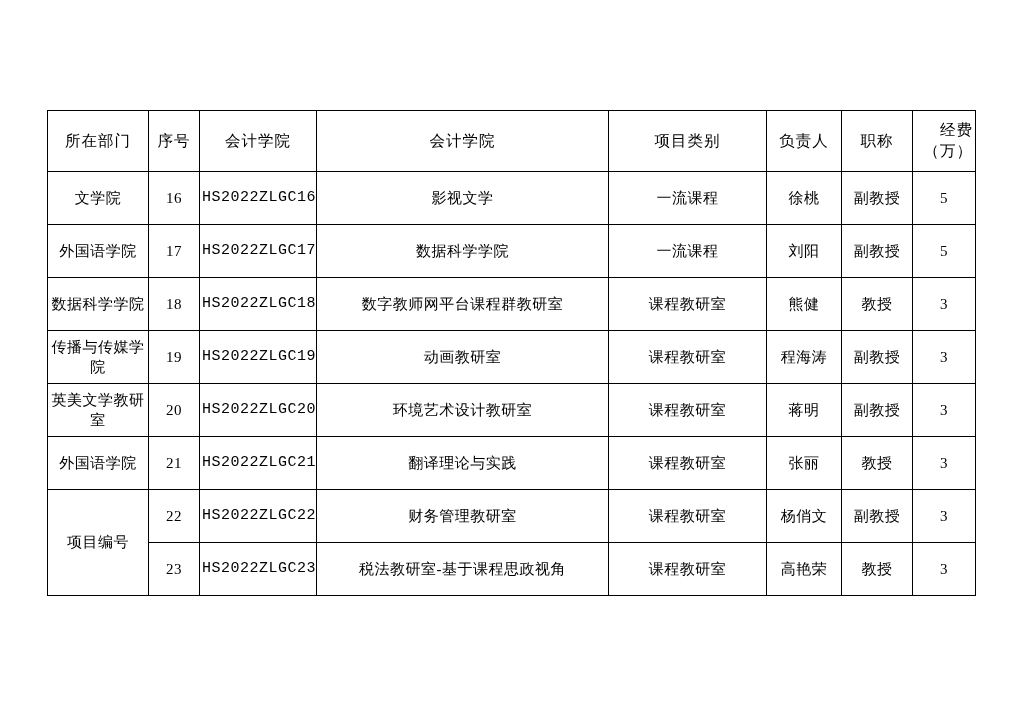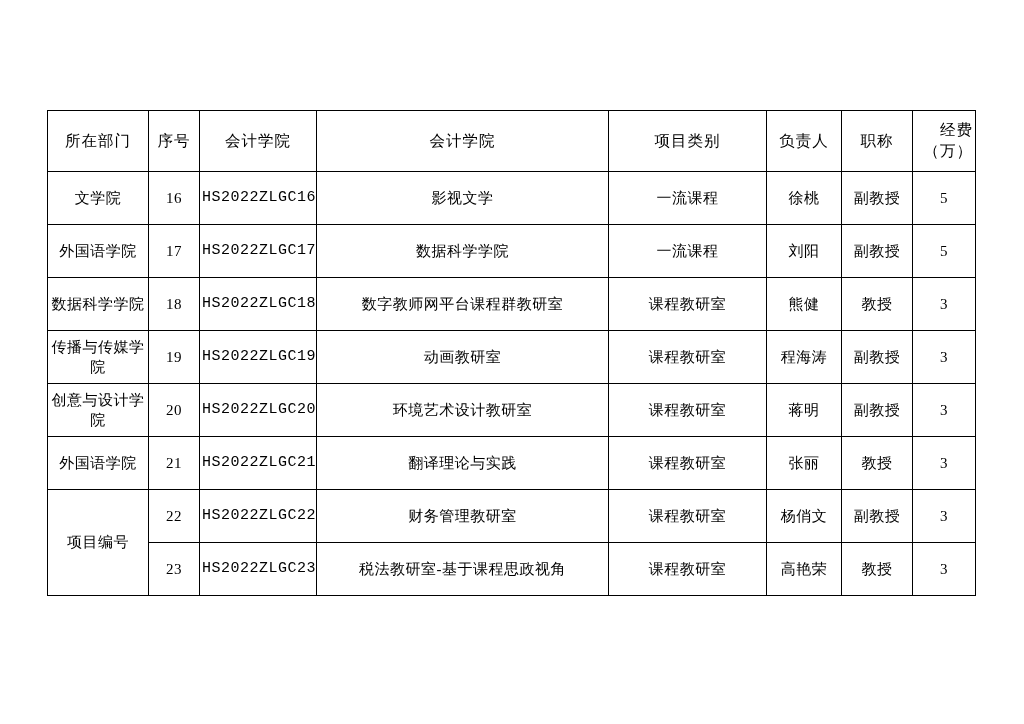--- a/index.html
+++ b/index.html
@@ -144,21 +144,21 @@
           <td class="dept-two-line">传播与传媒学院</td>
           <td>19</td>
           <td class="code-cell">HS2022ZLGC19</td>
           <td>动画教研室</td>
           <td>课程教研室</td>
           <td>程海涛</td>
           <td>副教授</td>
           <td>3</td>
         </tr>
         <tr class="row-h2">
-          <td class="dept-two-line">创意与设计学院</td>
+          <td class="dept-two-line">英美文学教研室</td>
           <td>20</td>
           <td class="code-cell">HS2022ZLGC20</td>
           <td>环境艺术设计教研室</td>
           <td>课程教研室</td>
           <td>蒋明</td>
           <td>副教授</td>
           <td>3</td>
         </tr>
         <tr class="row-h2">
           <td class="dept-two-line">外国语学院</td>

